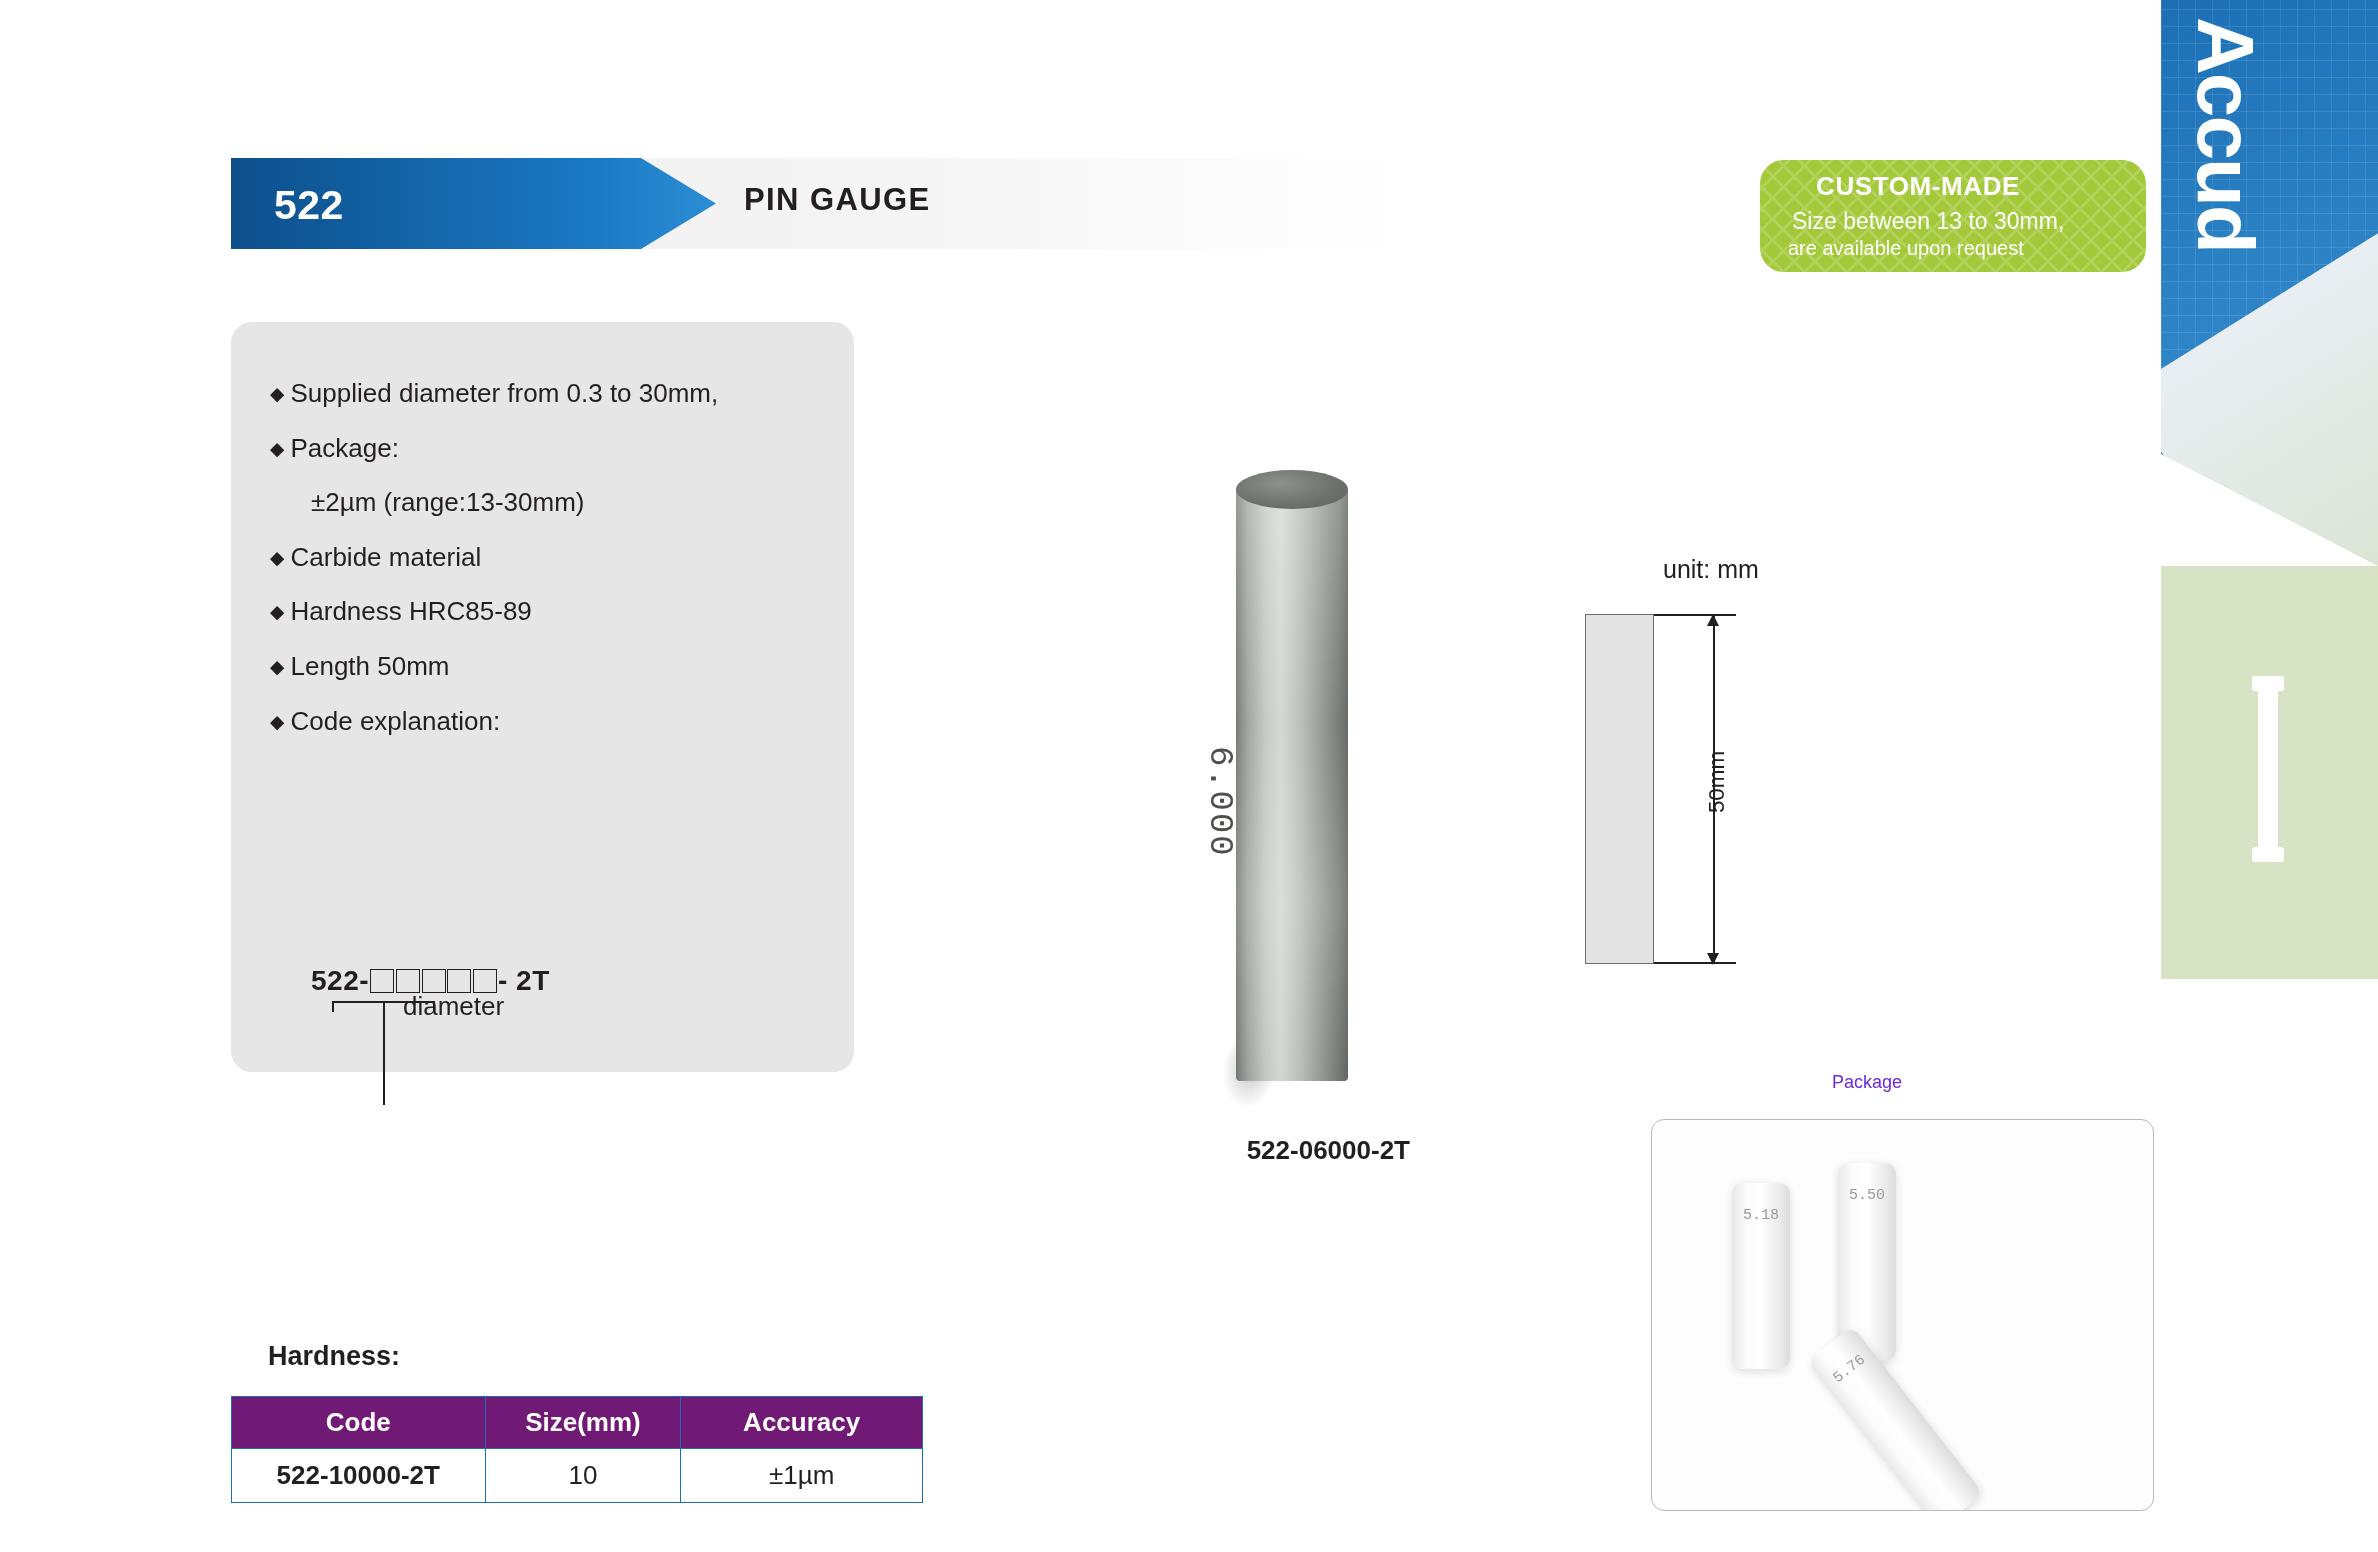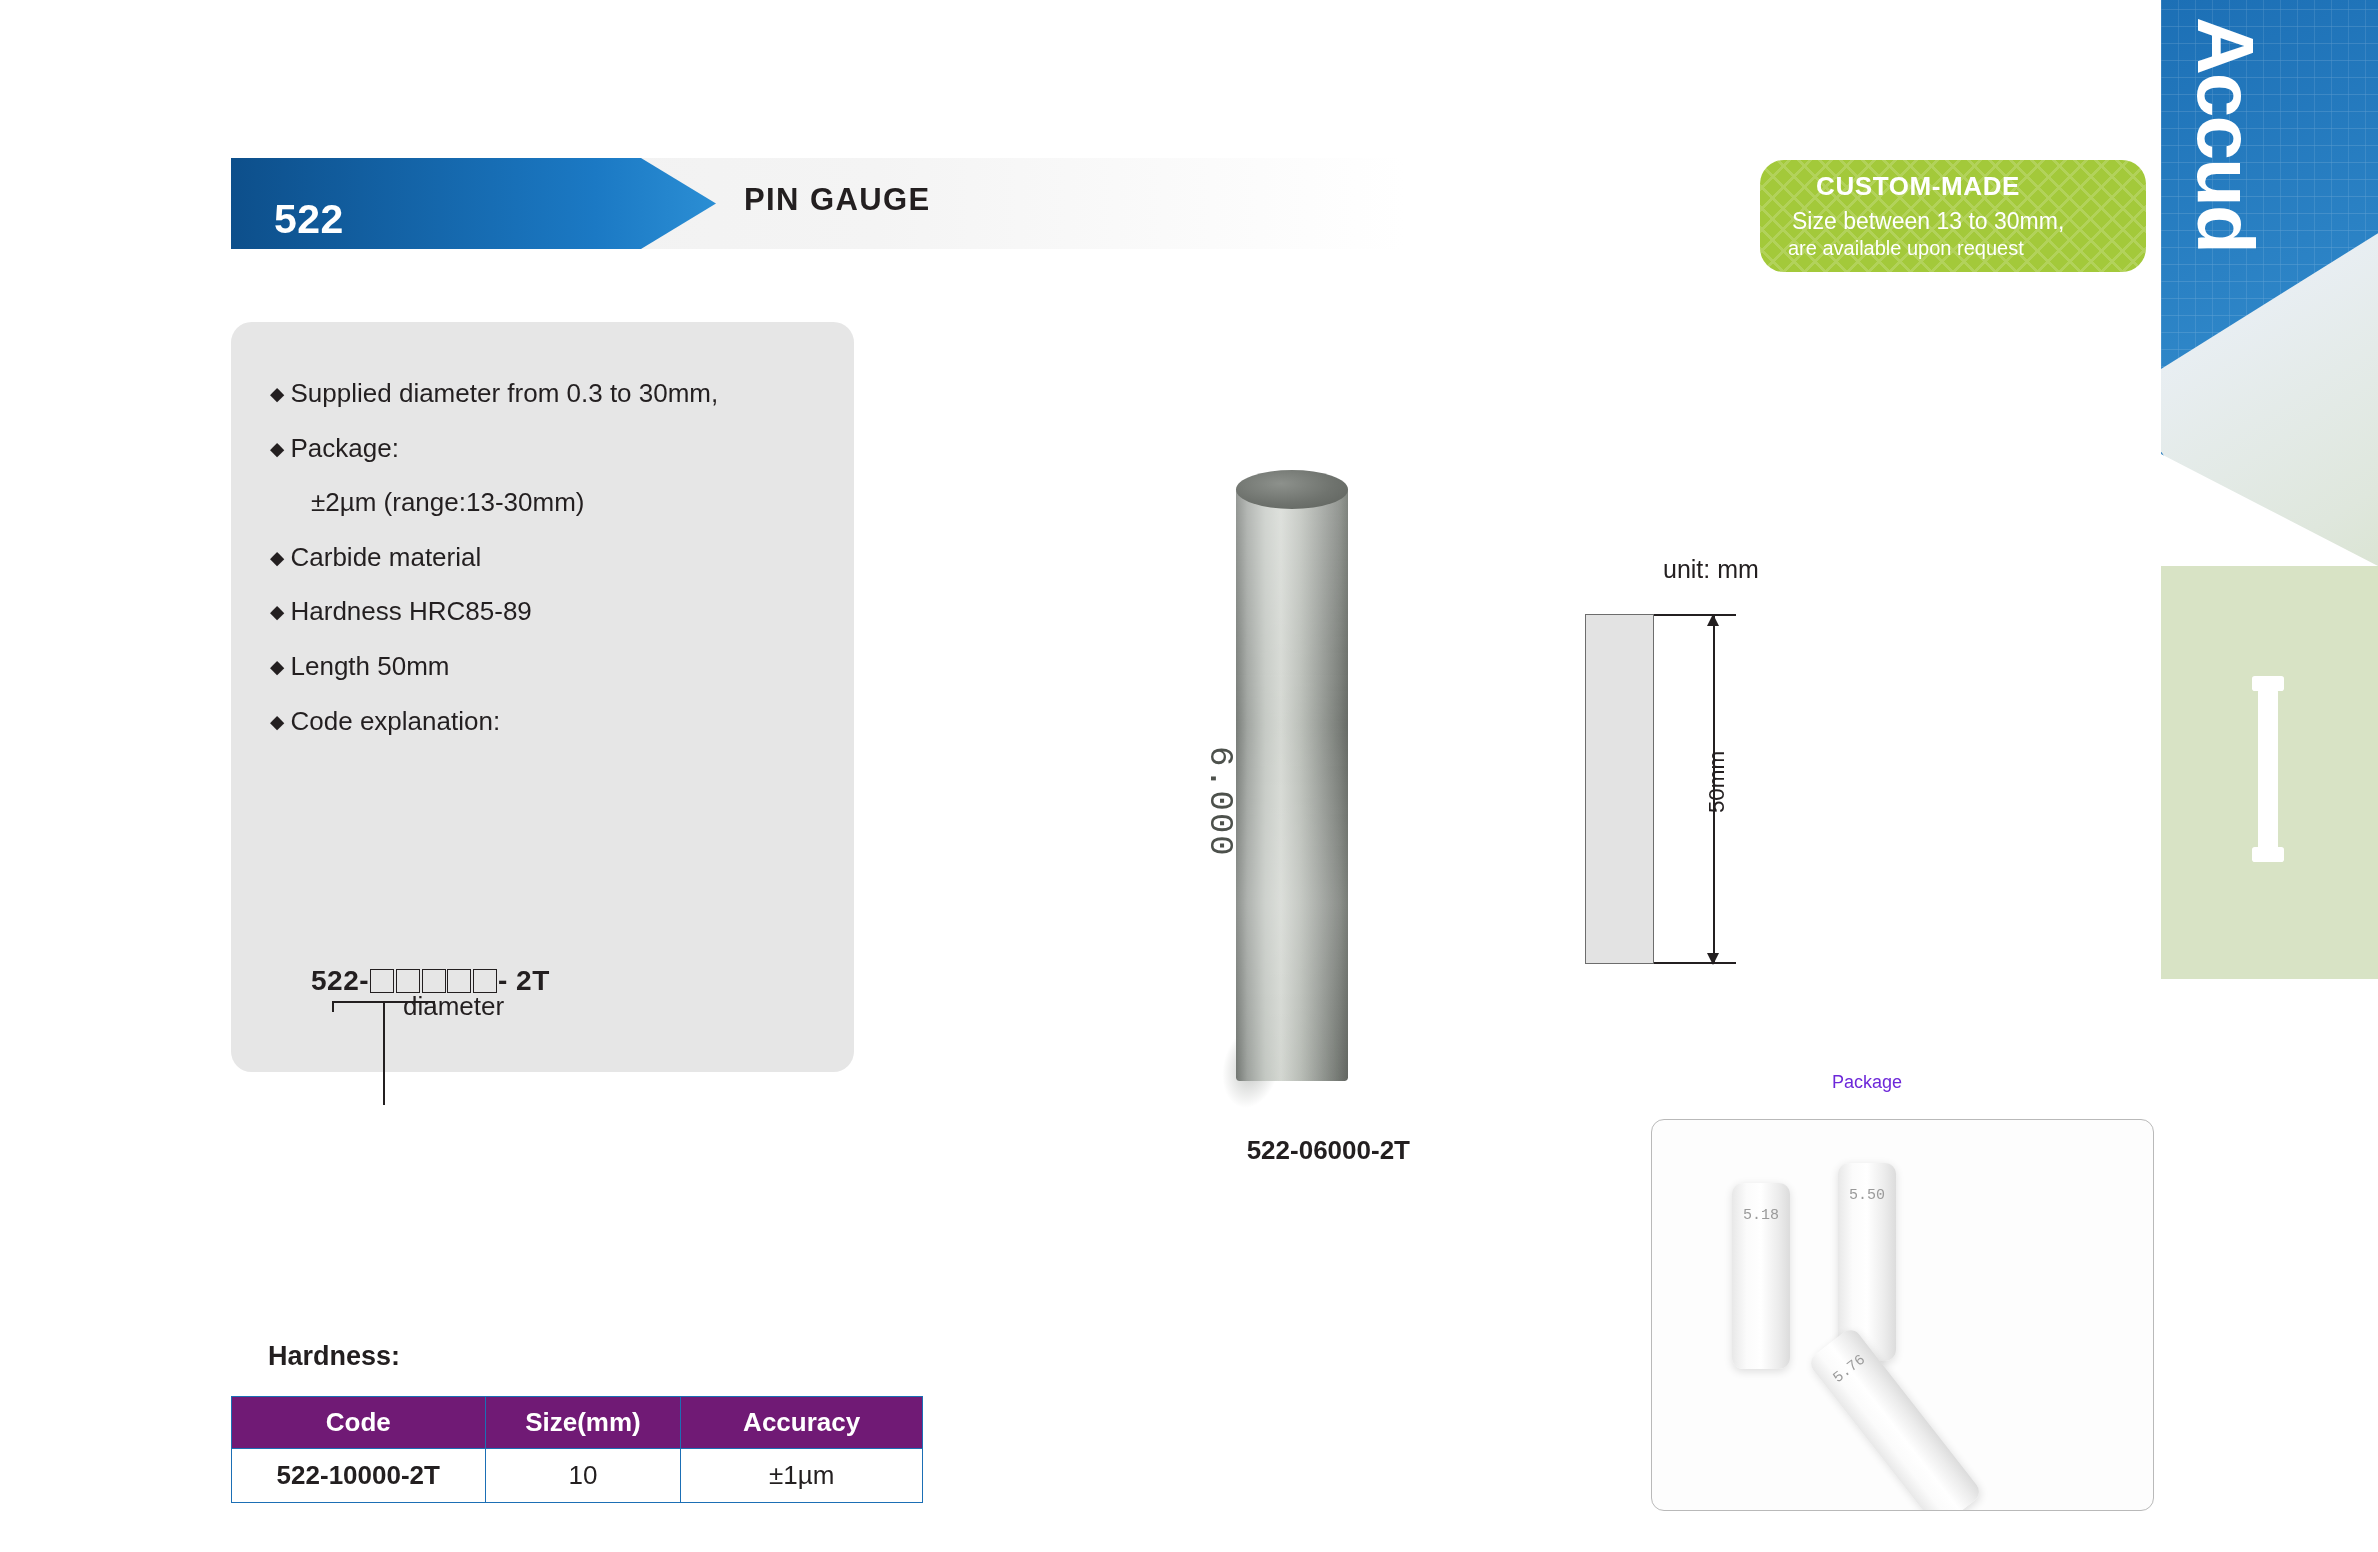--- a/index.html
+++ b/index.html
@@ -120,21 +120,21 @@
   .header-tag {
     position: absolute;
     left: 0; top: 0;
     width: 485px; height: 91px;
     background: linear-gradient(90deg, #0d4f8b 0%, #1b79c4 75%, #2b8ed4 100%);
     clip-path: polygon(0 0, 410px 0, 485px 50%, 410px 100%, 0 100%);
   }
   .header-code {
     position: absolute;
     left: 43px;
-    top: 38px;
+    top: 24px;
     font-size: 41px;
     font-weight: 700;
     color: #ffffff;
     letter-spacing: 0.5px;
   }
   .header-title {
     position: absolute;
     left: 513px;
     top: 24px;
     font-size: 31px;

